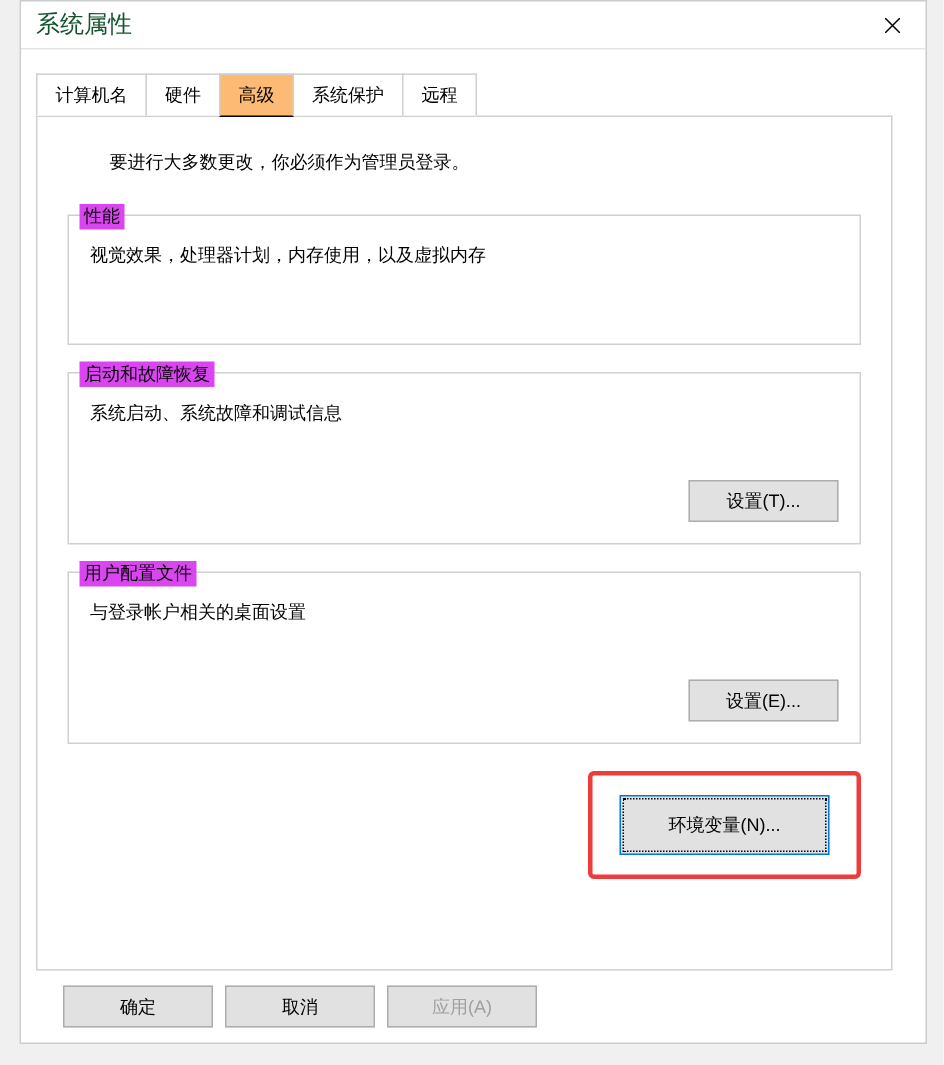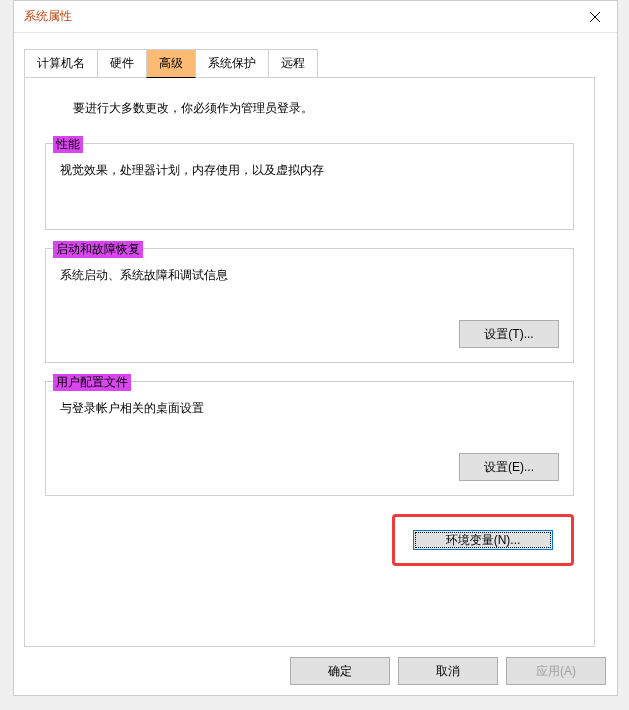--- a/index.html
+++ b/index.html
@@ -28,22 +28,22 @@
     }
     .titlebar {
       height: 32px;
       display: flex;
       align-items: center;
       justify-content: space-between;
       border-bottom: 1px solid #e5e5e5;
       padding-left: 10px;
     }
     .titlebar-title {
-      font-size: 12px;
-      color: #c2410c;
+      font-size: 16px;
+      color: #14532d;
     }
     .titlebar-close {
       width: 45px;
       height: 31px;
       display: flex;
       align-items: center;
       justify-content: center;
       cursor: pointer;
     }
     .titlebar-close svg {
@@ -131,35 +131,34 @@
     }
     .highlight-box {
       border: 3px solid #ee3b3b;
       border-radius: 4px;
       padding: 13px 18px;
       display: flex;
       justify-content: flex-end;
     }
     .env-button {
       min-width: 140px;
-      height: 20px;
+      height: 40px;
       background: #e1e1e1;
       border: 1px solid #0078d7;
       outline: 1px dotted #000;
       outline-offset: -3px;
       font-size: 12px;
       font-family: inherit;
       cursor: pointer;
       padding: 0 14px;
     }
     .bottom-buttons {
       display: flex;
-      justify-content: flex-end;
       gap: 8px;
-      padding: 10px 11px;
+      padding: 10px 28px;
     }
     .bottom-buttons .win-button {
       min-width: 100px;
     }
   </style>
 </head>
 <body>
 
 <div class="window">
   <div class="titlebar">

